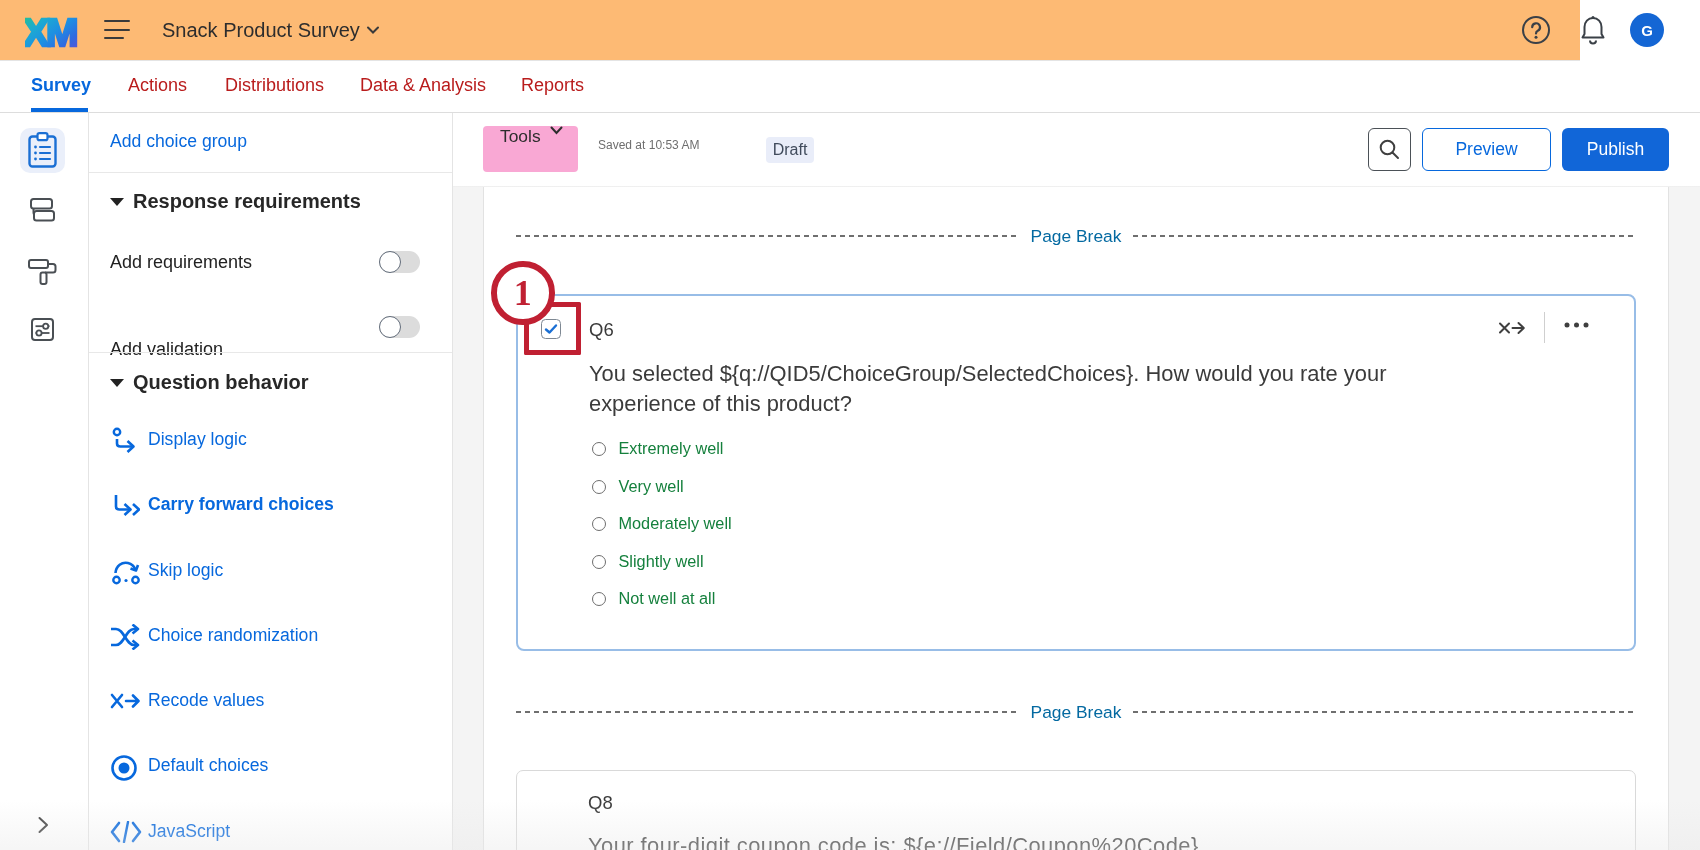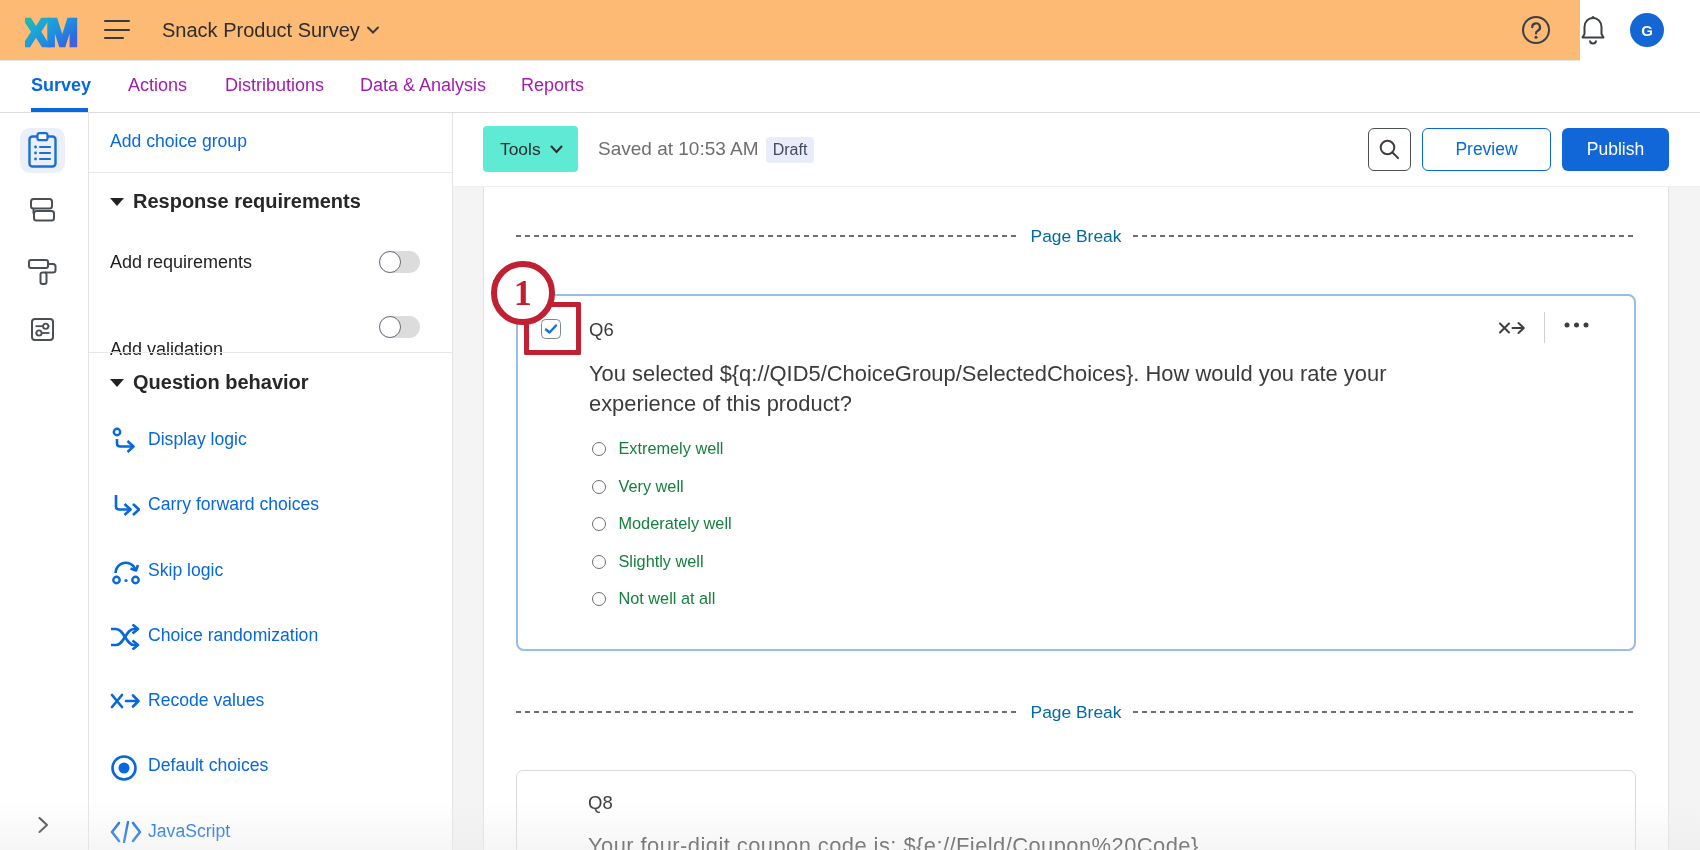--- a/index.html
+++ b/index.html
@@ -11,21 +11,21 @@
   
   #header { position:absolute; left:0; top:0; width:1580px; height:61px;
     background:#fdba74; border-bottom:1px solid #e4e4e4; }
   #xm { position:absolute; left:25px; top:8px; }
   .hline { position:absolute; left:104px; height:2.4px; background:#3a3a3a; border-radius:2px; }
   #title { position:absolute; left:162px; top:19px; font-size:20px; font-weight:500; color:#2d2d2d; }
 
   
   #nav { position:absolute; left:0; top:61px; width:1700px; height:52px;
     background:#fff; border-bottom:1px solid #dddddd; }
-  .tab { position:absolute; top:14px; font-size:18px; color:#a21caf; }
+  .tab { position:absolute; top:14px; font-size:18px; color:#b91c1c; }
   #tab-survey { color:#0768dd; font-weight:700; }
   #tab-underline { position:absolute; left:31px; top:47px; width:57px; height:4px; background:#0768dd; }
 
   
   #rail { position:absolute; left:0; top:113px; width:89px; height:737px;
     background:#fff; border-right:1px solid #e4e4e4; }
   #rail-active { position:absolute; left:20px; top:15px; width:45px; height:45px;
     background:#eaeffa; border-radius:10px; }
 
   
@@ -42,23 +42,23 @@
   .toggle { position:absolute; left:290px; width:41px; height:22px;
     background:#dcdcdc; border-radius:11px; }
   .knob { position:absolute; left:0; top:0; width:22px; height:22px; border-radius:50%;
     background:#fff; border:1.5px solid #626c7a; }
 
   
   #toolbar { position:absolute; left:453px; top:113px; width:1247px; height:74px; background:#fff; }
   #toolbar::after { content:""; position:absolute; left:0; bottom:-1px; width:100%; height:2px;
     background:linear-gradient(#ededed,#f6f6f6); }
   #tools-btn { position:absolute; left:30px; top:13px; width:95px; height:46px;
-    background:#5eead4; border-radius:4px; font-size:17.4px; color:#2d2d2d;
-    display:flex; align-items:center; padding-left:17px; }
-  #saved { position:absolute; left:145px; top:25px; font-size:19px; color:#6e6e6e; }
+    background:#f9a8d4; border-radius:4px; font-size:17.4px; color:#2d2d2d;
+    display:flex; padding-left:17px; }
+  #saved { position:absolute; left:145px; top:25px; font-size:12px; color:#6e6e6e; }
   #draft { position:absolute; left:313px; top:24px; width:48px; height:26px;
     background:#e9edf9; border-radius:4px; font-size:16px; color:#404b5c;
     display:flex; align-items:center; justify-content:center; }
   #search-btn { position:absolute; left:915px; top:15px; width:43px; height:43px;
     border:1.5px solid #4b5157; border-radius:6px; background:#fff; }
   #preview-btn { position:absolute; left:969px; top:15px; width:129px; height:43px;
     border:1.5px solid #0768dd; border-radius:6px; background:#fff; color:#0768dd;
     font-size:17.5px; display:flex; align-items:center; justify-content:center; }
   #publish-btn { position:absolute; left:1109px; top:15px; width:107px; height:43px;
     border-radius:6px; background:#1166d8; color:#fff; font-size:17.5px;
@@ -211,21 +211,21 @@
       <path d="M7 13 L7 17.5 C7 19.5 8.3 20.5 10.3 20.5 L22 20.5" fill="none" stroke="#0768dd" stroke-width="2.6"></path>
       <path d="M17.5 15 L23.5 20.5 L17.5 26" fill="none" stroke="#0768dd" stroke-width="2.6" stroke-linejoin="round"></path>
     </svg>
     <div class="plink" style="top:316px;">Display logic</div>
 
     <svg class="picon" style="left:21px;top:380px;" width="30" height="26" viewBox="0 0 30 26">
       <path d="M6 2 L6 13.5 C6 15.5 7.3 16.5 9.3 16.5 L19 16.5" fill="none" stroke="#0768dd" stroke-width="2.6"></path>
       <path d="M14.5 11 L20.5 16.5 L14.5 22" fill="none" stroke="#0768dd" stroke-width="2.6" stroke-linejoin="round"></path>
       <path d="M23 11 L29 16.5 L23 22" fill="none" stroke="#0768dd" stroke-width="2.6" stroke-linejoin="round"></path>
     </svg>
-    <div class="plink" style="top:381px;">Carry forward choices</div>
+    <div class="plink" style="top:381px;font-weight:bold;">Carry forward choices</div>
 
     <svg class="picon" style="left:21px;top:444px;" width="32" height="30" viewBox="0 0 32 30">
       <circle cx="6.5" cy="23" r="3.2" fill="none" stroke="#0768dd" stroke-width="2.4"></circle>
       <circle cx="25.5" cy="23" r="3.2" fill="none" stroke="#0768dd" stroke-width="2.4"></circle>
       <circle cx="16" cy="23.5" r="1.6" fill="#0768dd"></circle>
       <path d="M5.5 16 C6 9 12 4.5 18 6 C21.5 6.8 24 9 25.5 12.5" fill="none" stroke="#0768dd" stroke-width="2.6"></path>
       <path d="M20.5 11.5 L26 13.5 L28 8" fill="none" stroke="#0768dd" stroke-width="2.6" stroke-linejoin="round"></path>
     </svg>
     <div class="plink" style="top:447px;">Skip logic</div>
 

